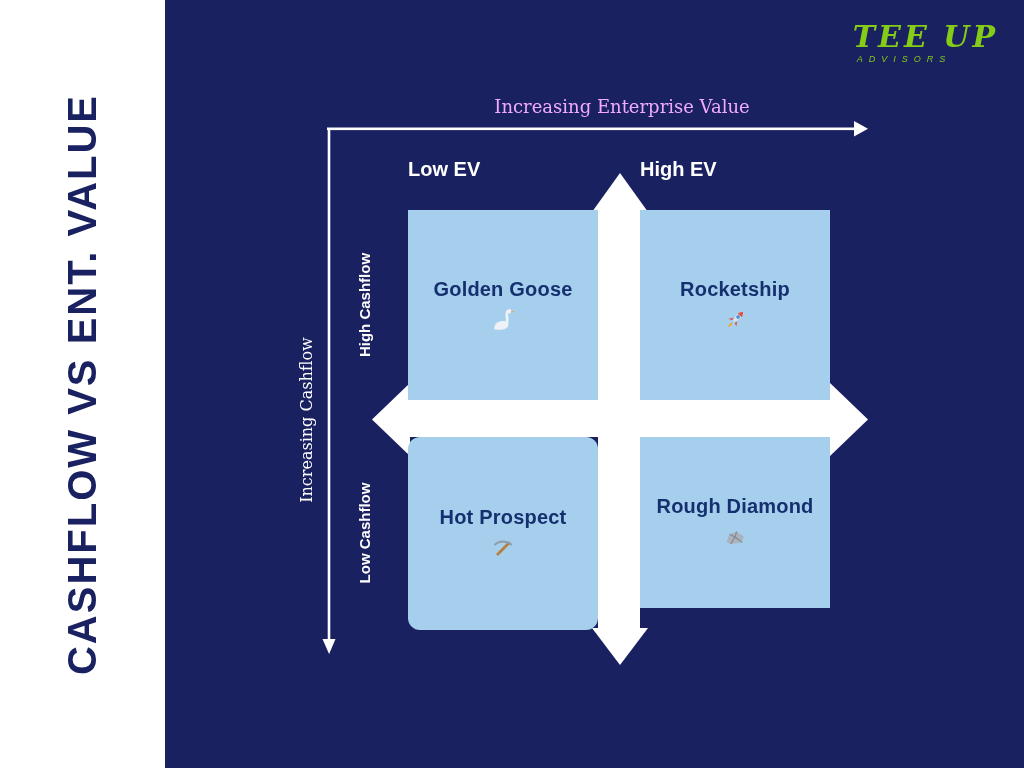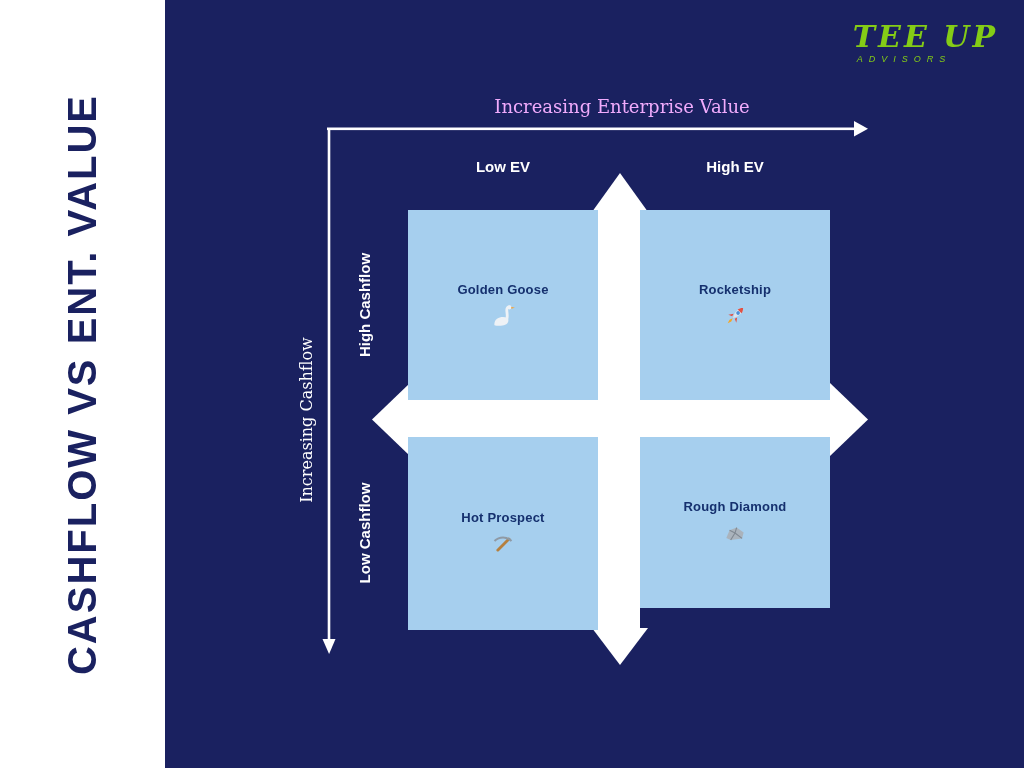--- a/index.html
+++ b/index.html
@@ -69,22 +69,22 @@
     text-align: center;
     font-family: "DejaVu Serif", serif;
     font-size: 16px;
     color: #ffffff;
   }
   
   .col-label {
     position: absolute;
     top: 158px;
     width: 190px;
-    text-align: center;
-    font-size: 15px;
+    text-align: left;
+    font-size: 20px;
     font-weight: 700;
     color: #ffffff;
   }
   .col-label.low  { left: 408px; }
   .col-label.high { left: 640px; }
   .row-label {
     position: absolute;
     width: 190px; height: 20px;
     transform: rotate(-90deg);
     text-align: center;
@@ -100,24 +100,24 @@
     width: 190px;
     background: #a6cfee;
     display: flex;
     flex-direction: column;
     align-items: center;
     justify-content: center;
     gap: 6px;
   }
   .quad.tl { left: 408px; top: 210px; height: 190px; }
   .quad.tr { left: 640px; top: 210px; height: 190px; }
-  .quad.bl { left: 408px; top: 437px; height: 193px; }
+  .quad.bl { left: 408px; top: 437px; height: 193px; border-radius: 12px; }
   .quad.br { left: 640px; top: 437px; height: 171px; }
   .quad-label {
-    font-size: 13px;
+    font-size: 20px;
     font-weight: 700;
     color: #15306e;
     letter-spacing: 0.2px;
   }
   .quad-icon { width: 26px; height: 26px; }
   
   .overlay {
     position: absolute;
     left: 0; top: 0;
     pointer-events: none;

